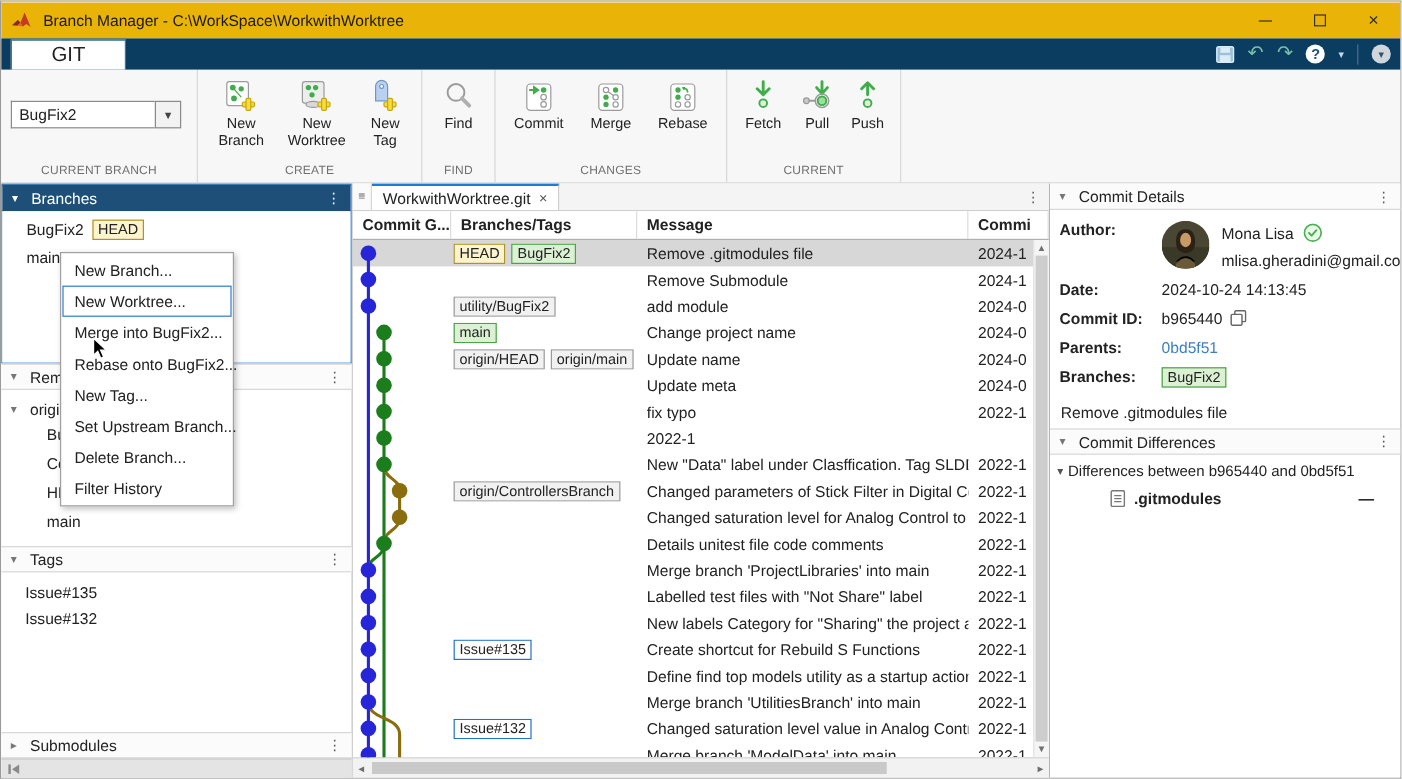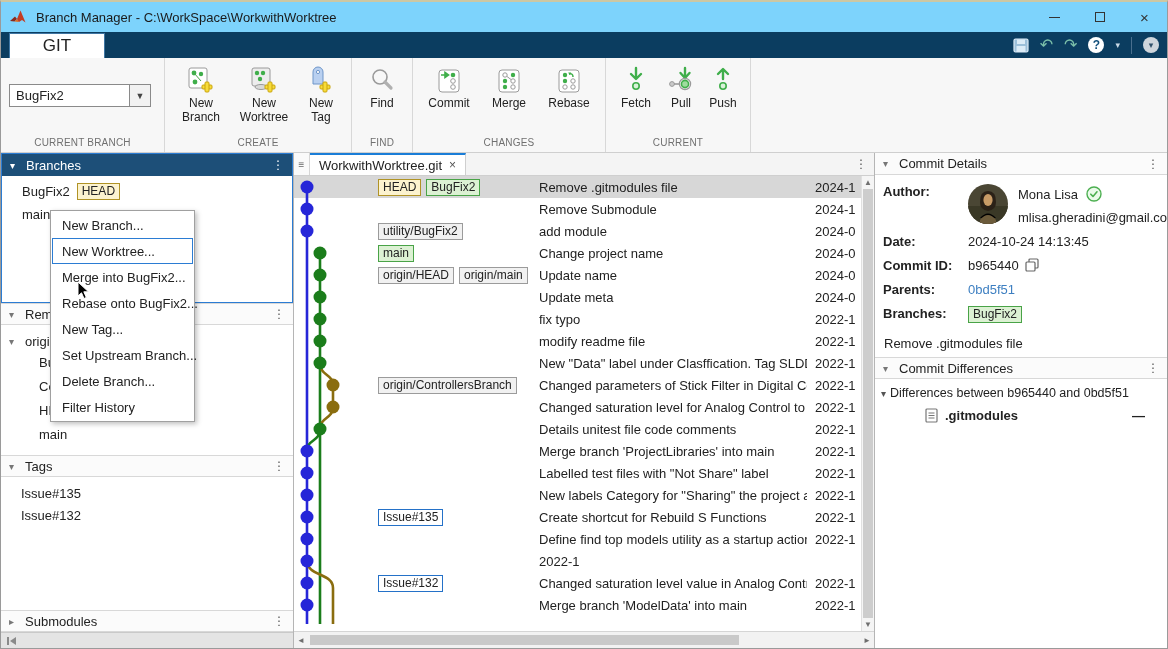--- a/index.html
+++ b/index.html
@@ -1,21 +1,21 @@
 <!DOCTYPE html>
 <html><head>
 <meta charset="utf-8">
 <style>
   * { margin:0; padding:0; box-sizing:border-box; }
   html,body { width:1168px; height:649px; overflow:hidden; }
   body { font-family:"Liberation Sans", sans-serif; font-size:13px; color:#222; background:#fff; }
   .window { position:relative; width:1168px; height:649px; border:1px solid #9a9a9a; border-top:2px solid #cdc7a3; display:flex; flex-direction:column; overflow:hidden; }
 
   
-  .titlebar { height:30px; background:#7dd3fc; display:flex; align-items:center; padding-left:9px; flex:none; }
+  .titlebar { height:30px; background:#eab308; display:flex; align-items:center; padding-left:9px; flex:none; }
   .titlebar .title { margin-left:8px; font-size:13px; color:#1a1a1a; }
   .win-controls { margin-left:auto; display:flex; height:100%; }
   .win-btn { width:45px; display:flex; align-items:center; justify-content:center; color:#333; cursor:default; }
   .glyph-min { width:11px; border-top:1.5px solid #333; display:inline-block; }
   .glyph-max { width:10px; height:10px; border:1.3px solid #333; display:inline-block; }
   .glyph-close { font-size:15px; line-height:1; }
 
   
   .ribbon-tabs { height:26px; background:#0b3d60; display:flex; align-items:flex-end; flex:none; position:relative; }
   .git-tab { width:96px; height:25px; background:#fff; border:1px solid #3f76a3; border-bottom:none; display:flex; align-items:center; justify-content:center; font-size:17px; color:#222; margin-left:8px; }
@@ -402,20 +402,26 @@
 
     <div class="center">
       <div class="tabstrip">
         <span class="burger">≡</span>
         <div class="doc-tab">
           <span>WorkwithWorktree.git</span>
           <span class="x">×</span>
         </div>
         <span class="strip-dots">⋮</span>
       </div>
+      <div class="thead">
+        <div class="c-graph">Commit G...</div>
+        <div class="c-badges">Branches/Tags</div>
+        <div class="c-msg">Message</div>
+        <div class="c-date">Commi</div>
+      </div>
       <div class="rows-wrap">
         <div class="rows">
             <div class="trow sel">
               <div class="c-graph"></div>
               <div class="c-badges">
                 <span class="badge b-head">HEAD</span>
                 <span class="badge b-branch">BugFix2</span>
               </div>
               <div class="c-msg">Remove .gitmodules file</div>
               <div class="c-date">2024-1</div>
@@ -459,21 +465,20 @@
             </div>
             <div class="trow">
               <div class="c-graph"></div>
               <div class="c-badges"></div>
               <div class="c-msg">fix typo</div>
               <div class="c-date">2022-1</div>
             </div>
             <div class="trow">
               <div class="c-graph"></div>
               <div class="c-badges"></div>
-              <div class="c-msg">modify readme file</div>
               <div class="c-date">2022-1</div>
             </div>
             <div class="trow">
               <div class="c-graph"></div>
               <div class="c-badges"></div>
               <div class="c-msg">New "Data" label under Clasffication. Tag SLDD fil...</div>
               <div class="c-date">2022-1</div>
             </div>
             <div class="trow">
               <div class="c-graph"></div>
@@ -523,20 +528,21 @@
             </div>
             <div class="trow">
               <div class="c-graph"></div>
               <div class="c-badges"></div>
               <div class="c-msg">Define find top models utility as a startup action</div>
               <div class="c-date">2022-1</div>
             </div>
             <div class="trow">
               <div class="c-graph"></div>
               <div class="c-badges"></div>
+              <div class="c-msg">Merge branch 'UtilitiesBranch' into main</div>
               <div class="c-date">2022-1</div>
             </div>
             <div class="trow">
               <div class="c-graph"></div>
               <div class="c-badges">
                 <span class="badge b-issue">Issue#132</span>
               </div>
               <div class="c-msg">Changed saturation level value in Analog Control</div>
               <div class="c-date">2022-1</div>
             </div>

